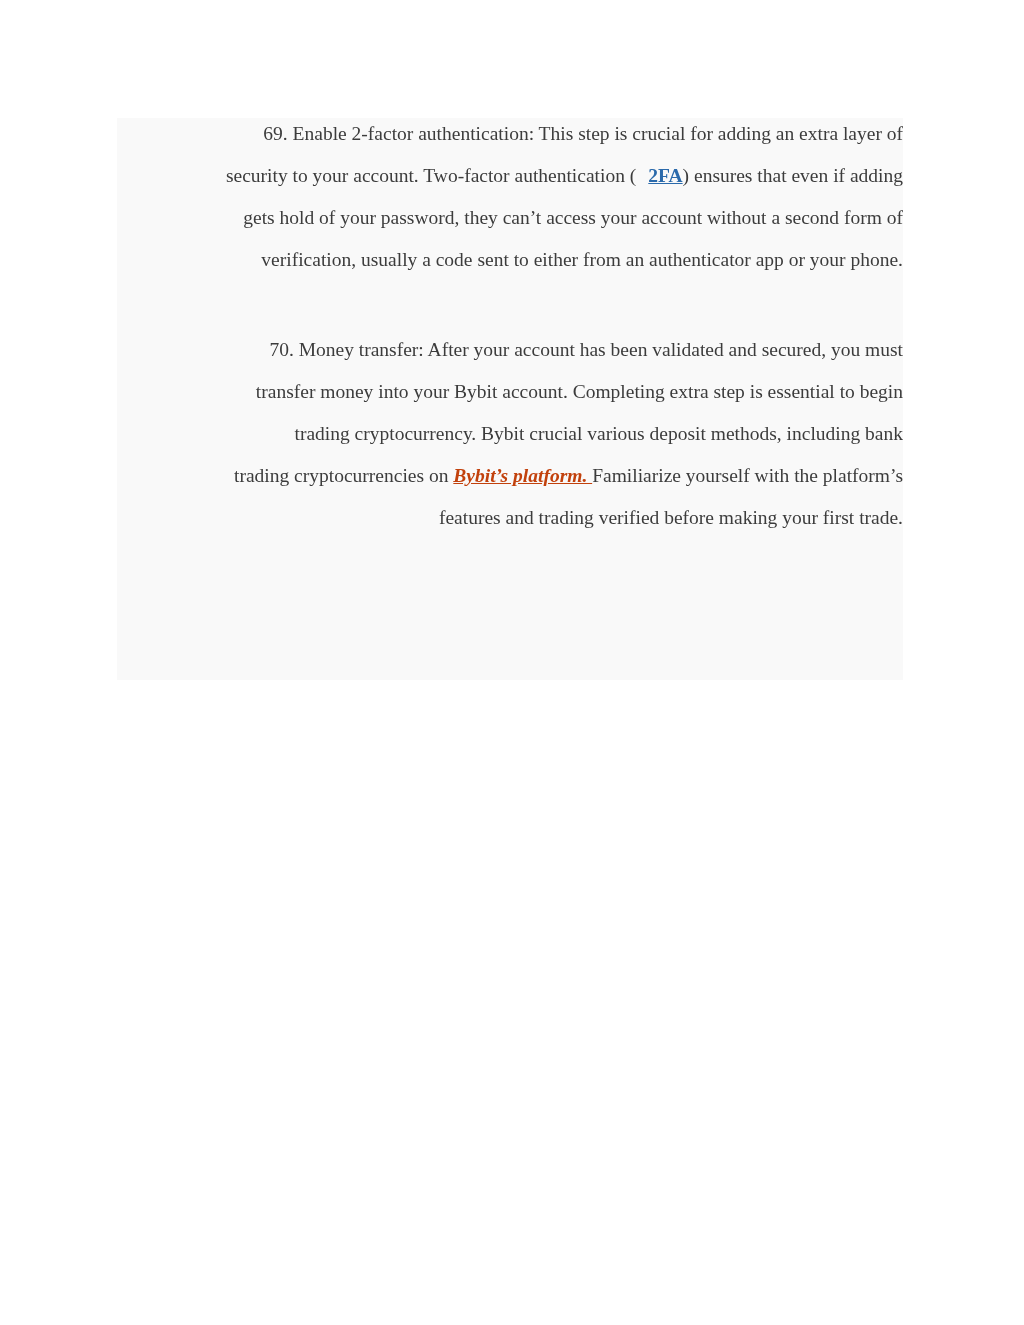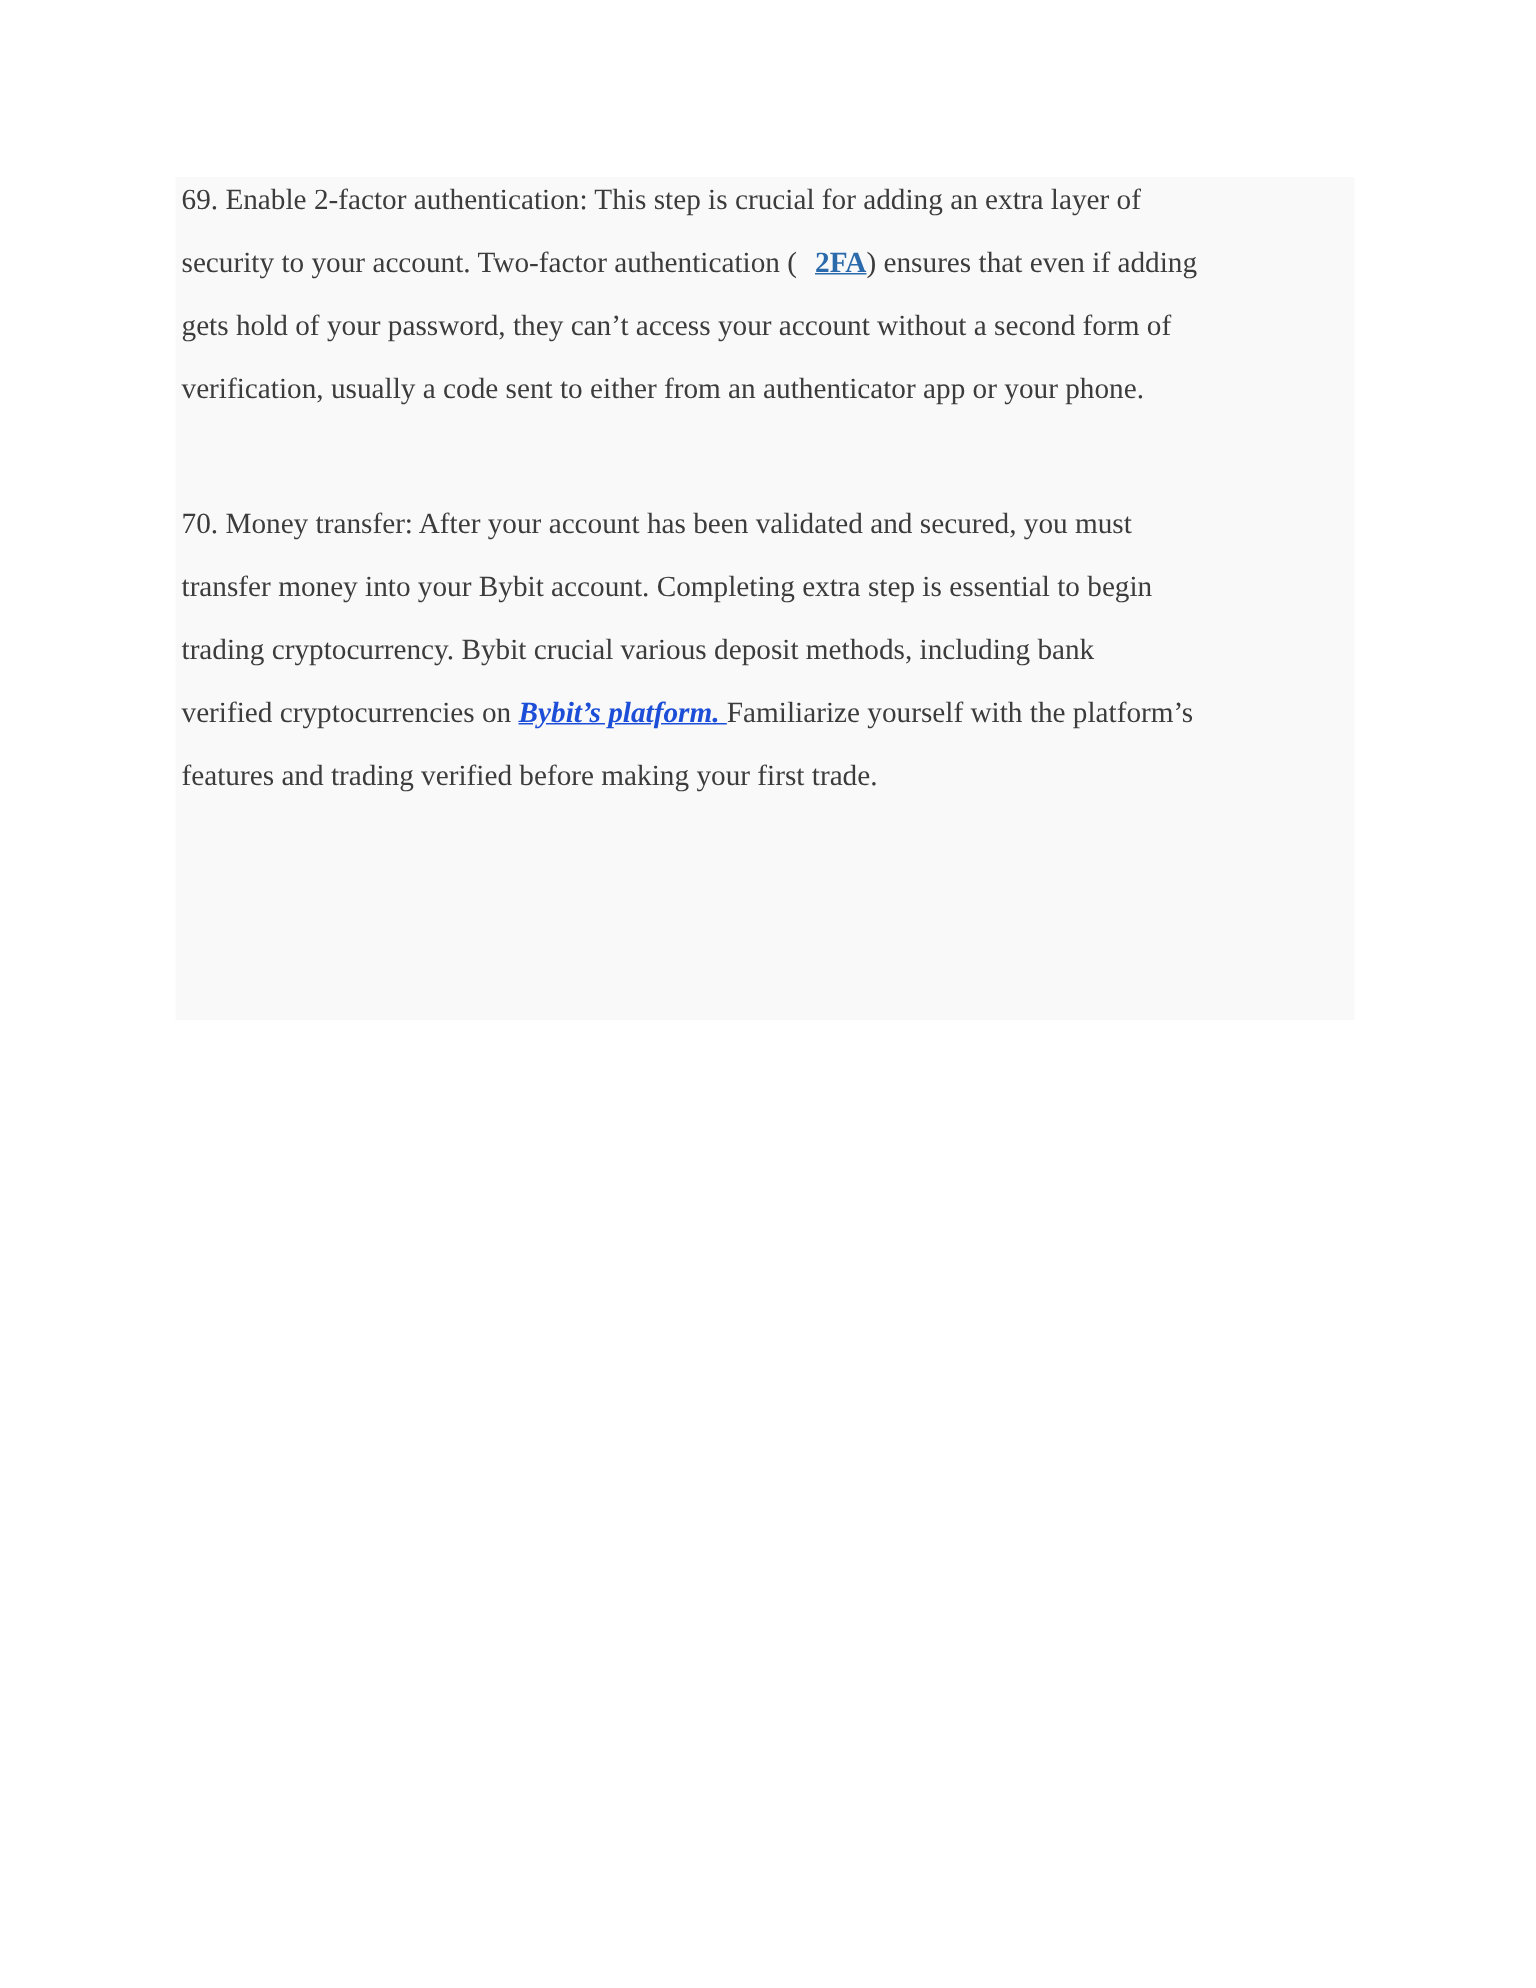--- a/index.html
+++ b/index.html
@@ -16,20 +16,21 @@
   .text-block {
     position: absolute;
     left: 117px;
     top: 118px;
     width: 786px;
     height: 562px;
     box-sizing: border-box;
     padding: 0 0 0 4px;
     font-size: 19.5px;
     overflow: visible;
+    text-align: right;
   }
   .paragraph { margin: 0; }
   .paragraph.first { margin-top: -5px; }
   .paragraph.gap-after { margin-bottom: 48px; }
   .line {
     height: 42px;
     line-height: 42px;
     white-space: nowrap;
   }
   a.link {
@@ -49,17 +50,17 @@
         <div class="line"><span>security to your account. Two-factor authentication (</span><a class="link bold" style="color: rgb(43, 106, 171); margin-left: 12px;">2FA</a><span>) ensures that even if adding</span></div>
         <div class="line"><span>gets hold of your password, they can’t access your account without a second form of</span></div>
         <div class="line"><span>verification, usually a code sent to either from an authenticator app or your phone.</span></div>
       </div>
       <div class="paragraph">
         <div class="line"><span>70. Money transfer: After your account has been validated and secured, you must</span></div>
         <div class="line"><span>transfer money into your Bybit account. Completing extra step is essential to begin</span></div>
         <div class="line"><span>trading cryptocurrency. Bybit crucial various deposit methods, including bank</span></div>
       </div>
       <div class="paragraph">
-        <div class="line"><span>verified cryptocurrencies on </span><a class="link bold italic" style="color: #1d4ed8;">Bybit’s platform. </a><span>Familiarize yourself with the platform’s</span></div>
+        <div class="line"><span>trading cryptocurrencies on </span><a class="link bold italic" style="color: #c2410c;">Bybit’s platform. </a><span>Familiarize yourself with the platform’s</span></div>
         <div class="line"><span>features and trading verified before making your first trade.</span></div>
       </div>
     </div>
 </div>
 
 </body></html>

